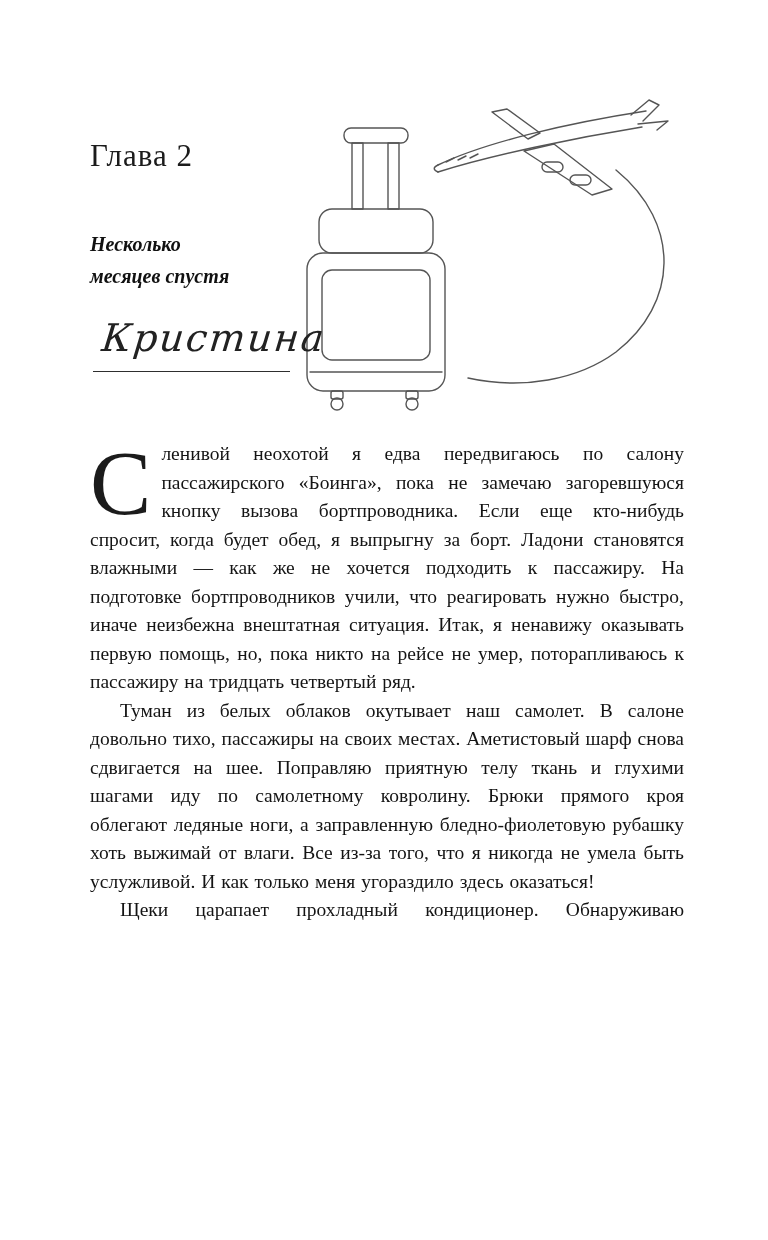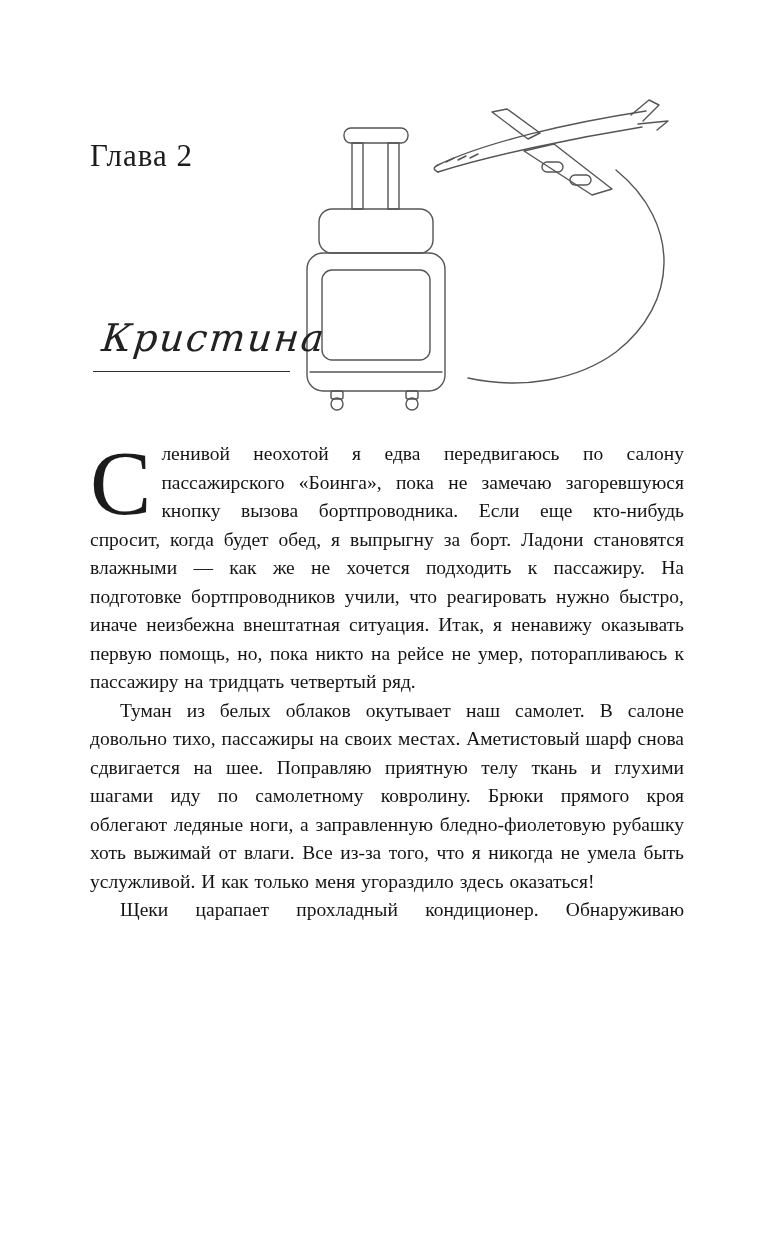--- a/index.html
+++ b/index.html
@@ -128,20 +128,22 @@
       <path class="ln" d="M238 53 L306 97 L326 91 L268 46 Z"></path>
       <path class="ln" d="M242 41 L206 14 L221 11 L254 35 Z"></path>
       <rect class="ln" x="256" y="64" width="21" height="10" rx="5"></rect>
       <rect class="ln" x="284" y="77" width="21" height="10" rx="5"></rect>
       <path class="ln" d="M160 64 L168 60 M172 62 L180 58 M184 60 L192 56"></path>
     </g>
 
     <path class="ln" d="M330 72 C396 126 392 206 330 254 C292 282 236 292 182 280"></path>
   </svg>
 
+  <div class="subtitle">Несколько
+месяцев спустя</div>
 
   <div class="character-name">Кристина</div>
 
   <div class="name-rule"></div>
 
   <div class="body-text">
     <p class="first"><span class="dropcap">С</span><span> ленивой неохотой я едва передвигаюсь по салону пассажирского «Боинга», пока не замечаю загоревшуюся кнопку вызова бортпроводника. Если еще кто-нибудь спросит, когда будет обед, я выпрыгну за борт. Ладони становятся влажными — как же не хочется подходить к пассажиру. На подготовке бортпроводников учили, что реагировать нужно быстро, иначе неизбежна внештатная ситуация. Итак, я ненавижу оказывать первую помощь, но, пока никто на рейсе не умер, поторапливаюсь к пассажиру на тридцать четвертый ряд.</span></p>
     <p>Туман из белых облаков окутывает наш самолет. В салоне довольно тихо, пассажиры на своих местах. Аметистовый шарф снова сдвигается на шее. Поправляю приятную телу ткань и глухими шагами иду по самолетному ковролину. Брюки прямого кроя облегают ледяные ноги, а заправленную бледно-фиолетовую рубашку хоть выжимай от влаги. Все из-за того, что я никогда не умела быть услужливой. И как только меня угораздило здесь оказаться!</p>
     <p>Щеки царапает прохладный кондиционер. Обнаруживаю единственного пассажира на тридцать четвертом ряду.</p>
   </div>

